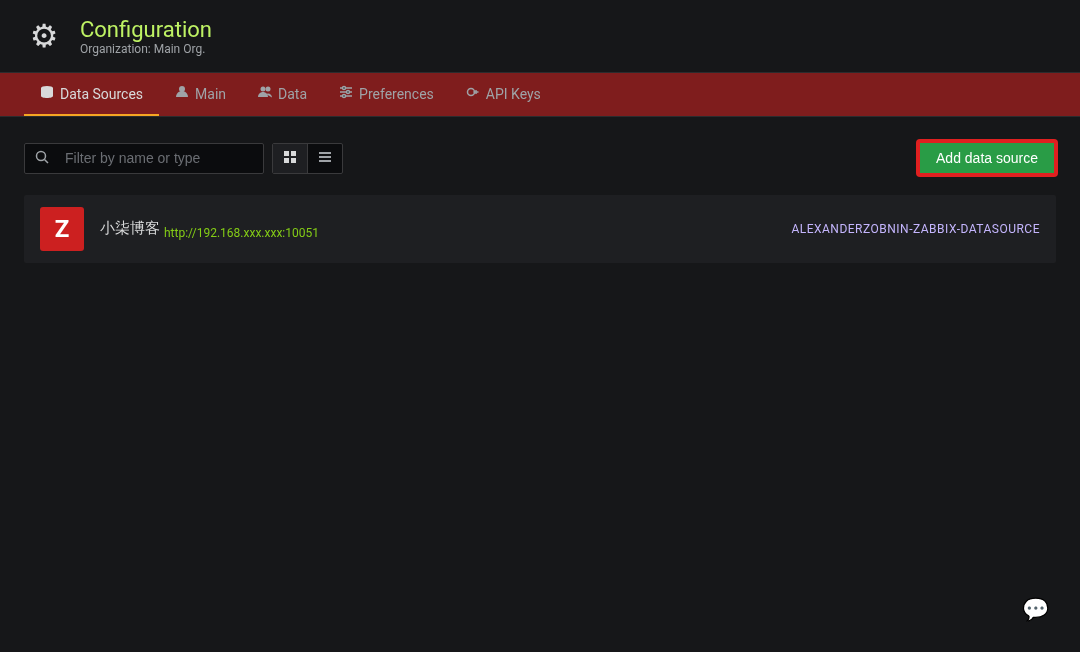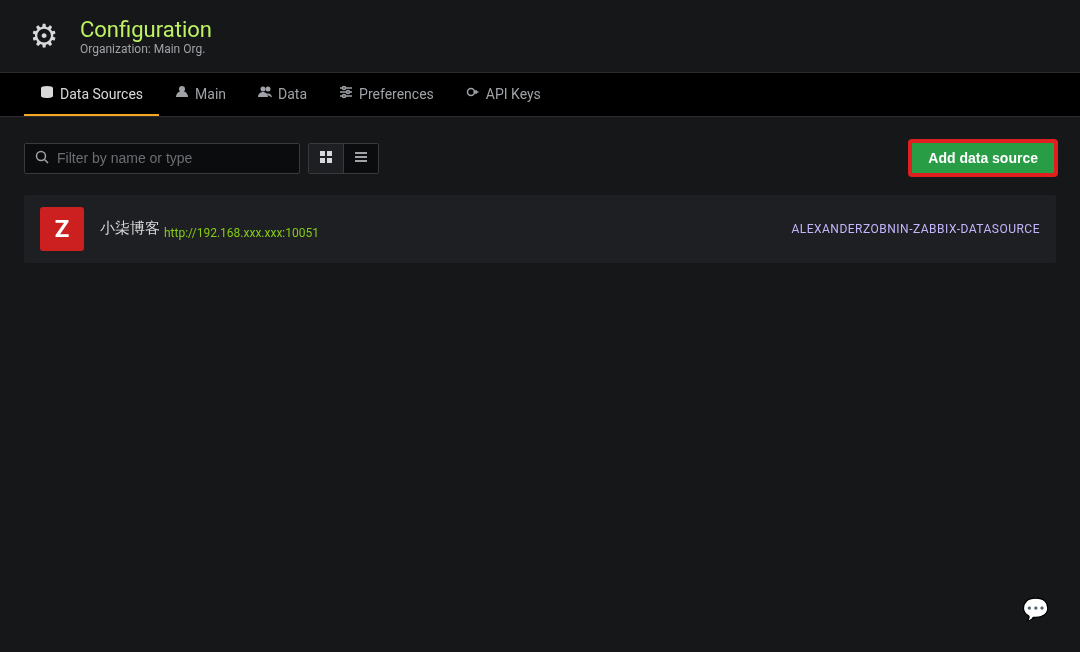--- a/index.html
+++ b/index.html
@@ -49,21 +49,21 @@
       color: #bef264;
     }
 
     .header-subtitle {
       font-size: 12px;
       color: #9fa3a7;
     }
 
     
     .nav-tabs {
-      background-color: #000000;
+      background-color: #7f1d1d;
       display: flex;
       padding: 0 24px;
       border-bottom: 1px solid #2c2c2e;
     }
 
     .nav-tab {
       display: flex;
       align-items: center;
       gap: 6px;
       padding: 12px 16px;
@@ -103,22 +103,22 @@
       gap: 8px;
     }
 
     .search-box {
       display: flex;
       align-items: center;
       background-color: #0b0c0e;
       border: 1px solid #3a3a3c;
       border-radius: 2px;
       padding: 6px 10px;
-      width: 276px;
-      gap: 8px;
+      width: 240px;
+      gap: 16px;
     }
 
     .search-icon {
       color: #9fa3a7;
       font-size: 14px;
     }
 
     .search-input {
       background: transparent;
       border: none;
@@ -160,21 +160,21 @@
     }
 
     .add-btn {
       background-color: #299c46;
       color: #fff;
       border: 2px solid #e02020;
       border-radius: 2px;
       padding: 7px 16px;
       font-size: 14px;
       cursor: pointer;
-      font-weight: 700;
+      font-weight: 400;
       box-shadow: 0 0 0 2px #e02020;
     }
 
     
     .datasource-list {
       display: flex;
       flex-direction: column;
       gap: 2px;
     }
 

